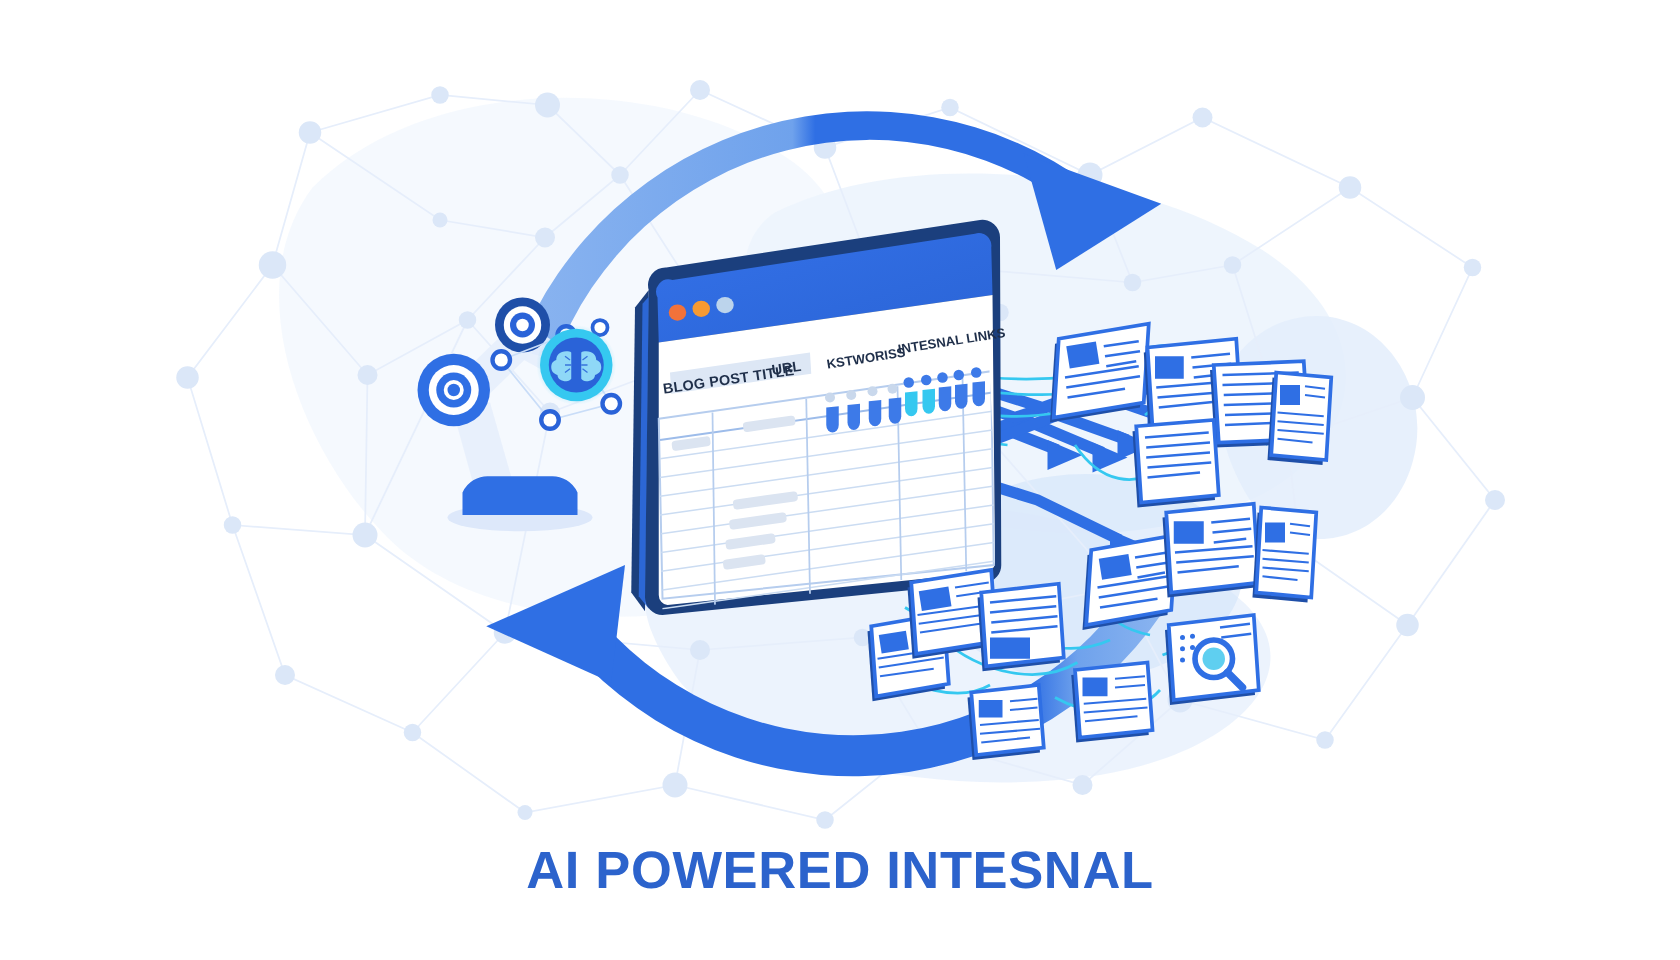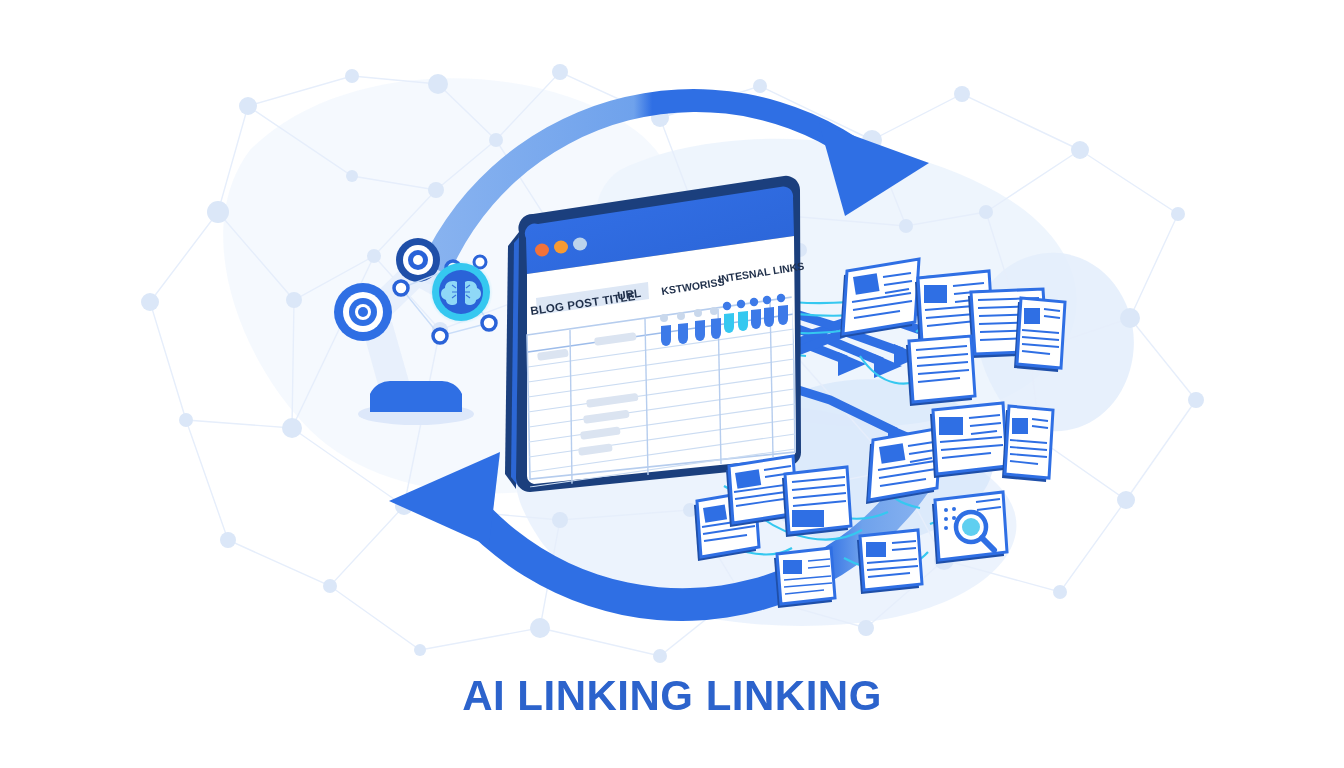--- a/index.html
+++ b/index.html
@@ -555,15 +555,15 @@
             <path d="M808,568 L830,566"></path>
           <path d="M784,580 L831,576"></path>
             <path d="M784,587 L832,583"></path>
             <path d="M785,594 L824,590"></path>
         </g>
       </g>
     </g>
 
   </svg>
 
-  <div class="caption">AI LINKING LINKING</div>
+  <div class="caption">AI POWERED INTESNAL</div>
 
 </div>
 
 </body></html>

